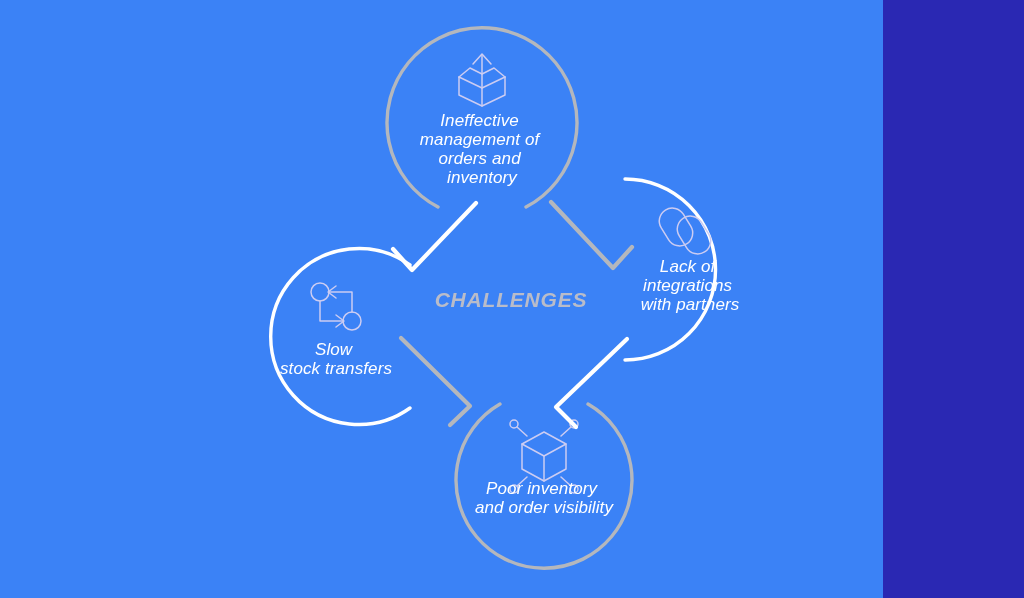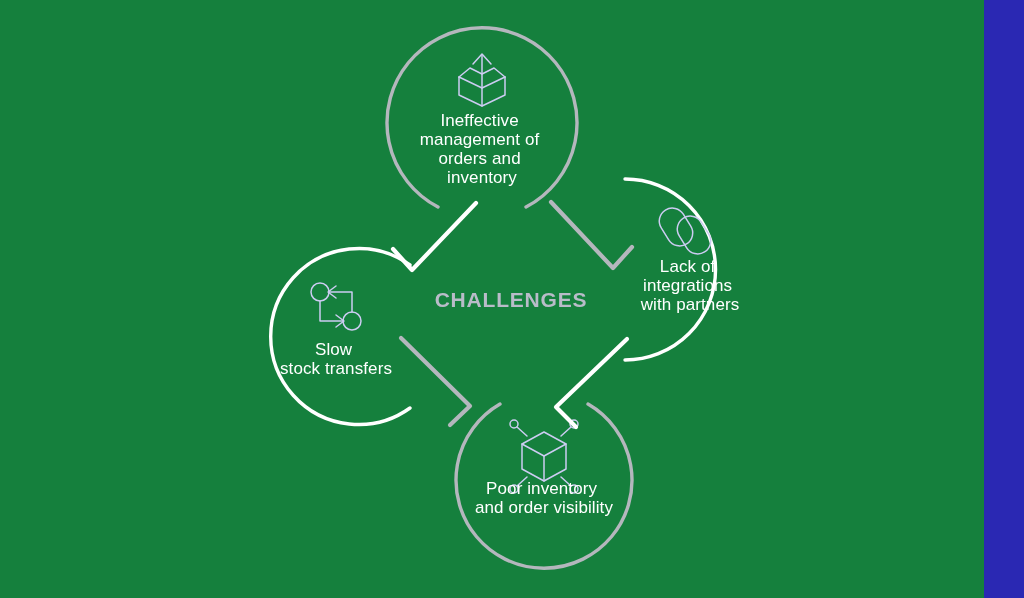--- a/index.html
+++ b/index.html
@@ -9,23 +9,24 @@
   }
   body {
     width: 1024px;
     height: 598px;
     overflow: hidden;
     background: #2a28b3;
     font-family: "Liberation Sans", sans-serif;
   }
   #stage {
     position: relative;
-    width: 984px;
+    width: 883px;
     height: 598px;
-    background: #15803d;
+    background: #3b82f6;
+    font-style: italic;
   }
   #diagram {
     position: absolute;
     left: 0;
     top: 0;
     width: 1024px;
     height: 598px;
     display: block;
   }
   .node-label {

